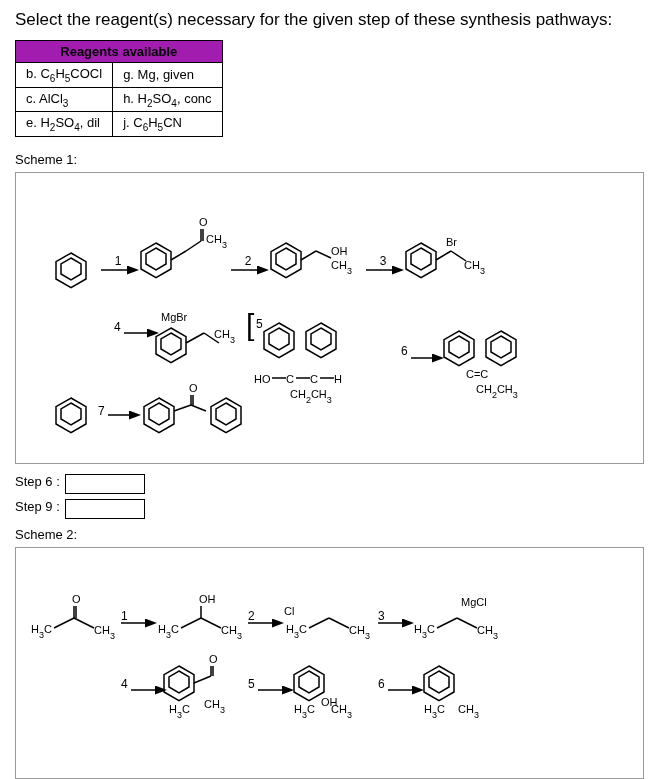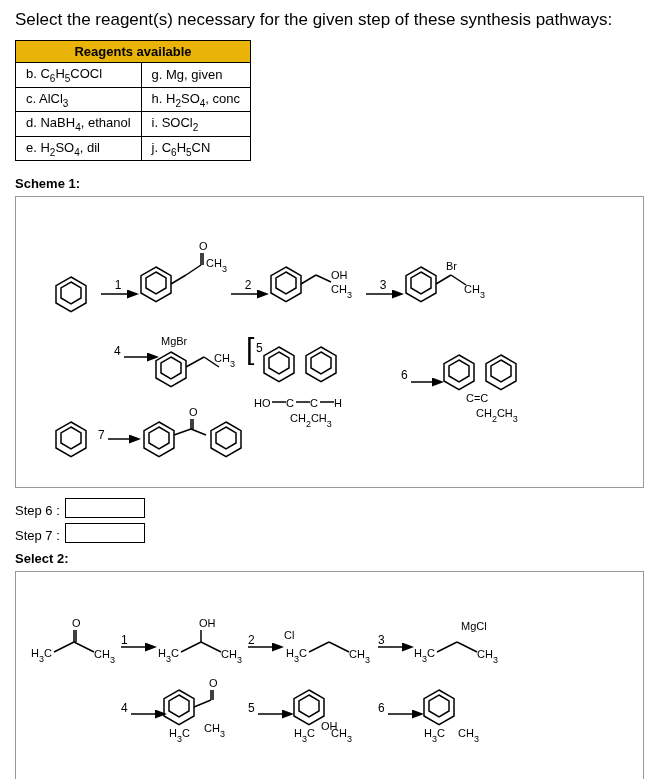--- a/index.html
+++ b/index.html
@@ -18,50 +18,50 @@
     .reagents-table {
       border-collapse: collapse;
       margin-bottom: 15px;
       border: 1px solid #000;
     }
     .reagents-table th {
       border: 1px solid #000;
       padding: 3px 10px;
       text-align: center;
       font-weight: bold;
-      background: #eab308;
+      background: #a21caf;
     }
     .reagents-table td {
       border: 1px solid #000;
       padding: 3px 10px;
       font-size: 13px;
     }
     .scheme-label {
-      font-weight: bold;
+      font-weight: normal;
       font-size: 13px;
       margin-top: 8px;
       margin-bottom: 5px;
     }
     .scheme-area {
       border: 1px solid #999;
       padding: 10px;
       margin-bottom: 10px;
       position: relative;
       min-height: 280px;
     }
     .scheme2-area {
       border: 1px solid #999;
       padding: 10px;
       margin-bottom: 10px;
       position: relative;
       min-height: 220px;
     }
     .step-row {
       display: flex;
-      align-items: flex-end;
+      align-items: flex-start;
       margin-bottom: 5px;
     }
     .step-label {
       font-size: 13px;
       margin-right: 5px;
     }
     .step-input {
       border: 1px solid #000;
       width: 80px;
       height: 20px;
@@ -85,24 +85,20 @@
   </tr>
   <tr>
     <td>b. C<sub>6</sub>H<sub>5</sub>COCl</td>
     <td>g. Mg, given</td>
   </tr>
   <tr>
     <td>c. AlCl<sub>3</sub></td>
     <td>h. H<sub>2</sub>SO<sub>4</sub>, conc</td>
   </tr>
   <tr>
-    <td>d. NaBH<sub>4</sub>, ethanol</td>
-    <td>i. SOCl<sub>2</sub></td>
-  </tr>
-  <tr>
     <td>e. H<sub>2</sub>SO<sub>4</sub>, dil</td>
     <td>j. C<sub>6</sub>H<sub>5</sub>CN</td>
   </tr>
 </tbody>
   </table>
 
 <div class="scheme-label">Scheme 1:</div>
 
 <div class="scheme-area">
 
@@ -231,25 +227,25 @@
       </marker>
     </defs>
   </svg>
 </div>
 
 <div class="step-row">
   <span class="step-label">Step 6 :</span>
   <input class="step-input" type="text" value="" style="">
 </div>
 <div class="step-row">
-  <span class="step-label">Step 7 :</span>
+  <span class="step-label">Step 9 :</span>
   <input class="step-input" type="text" value="" style="">
 </div>
 
-<div class="scheme-label">Select 2:</div>
+<div class="scheme-label">Scheme 2:</div>
 
 <div class="scheme2-area">
   <svg class="chem-svg" width="630" height="210">
     <defs>
       <marker id="arrow2" markerWidth="8" markerHeight="8" refX="6" refY="3" orient="auto">
         <path d="M0,0 L0,6 L8,3 z" fill="#000"></path>
       </marker>
     </defs>
 
     <text x="5" y="75" font-size="11">H<tspan font-size="9" baseline-shift="sub">3</tspan>C</text>

